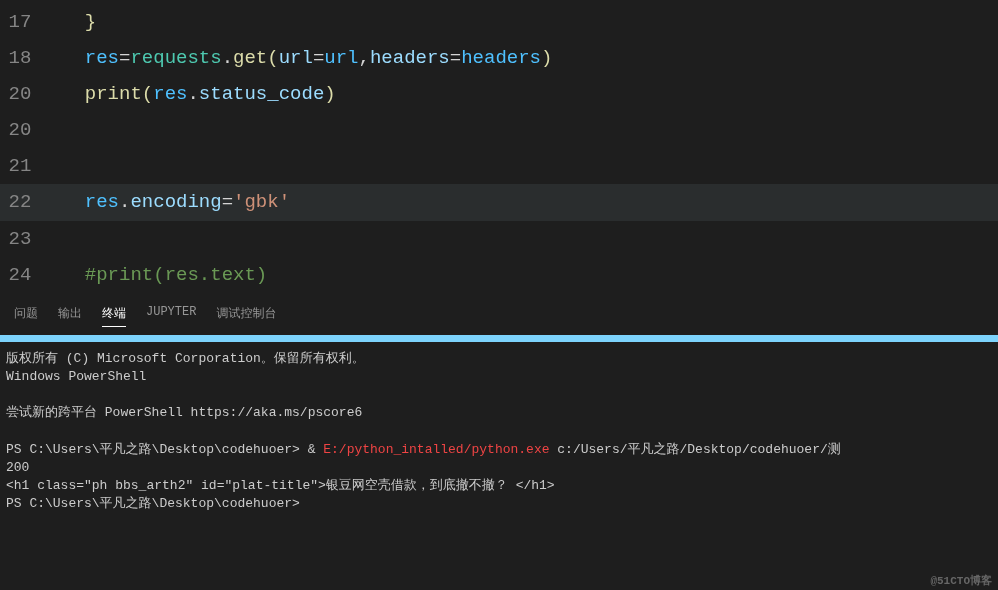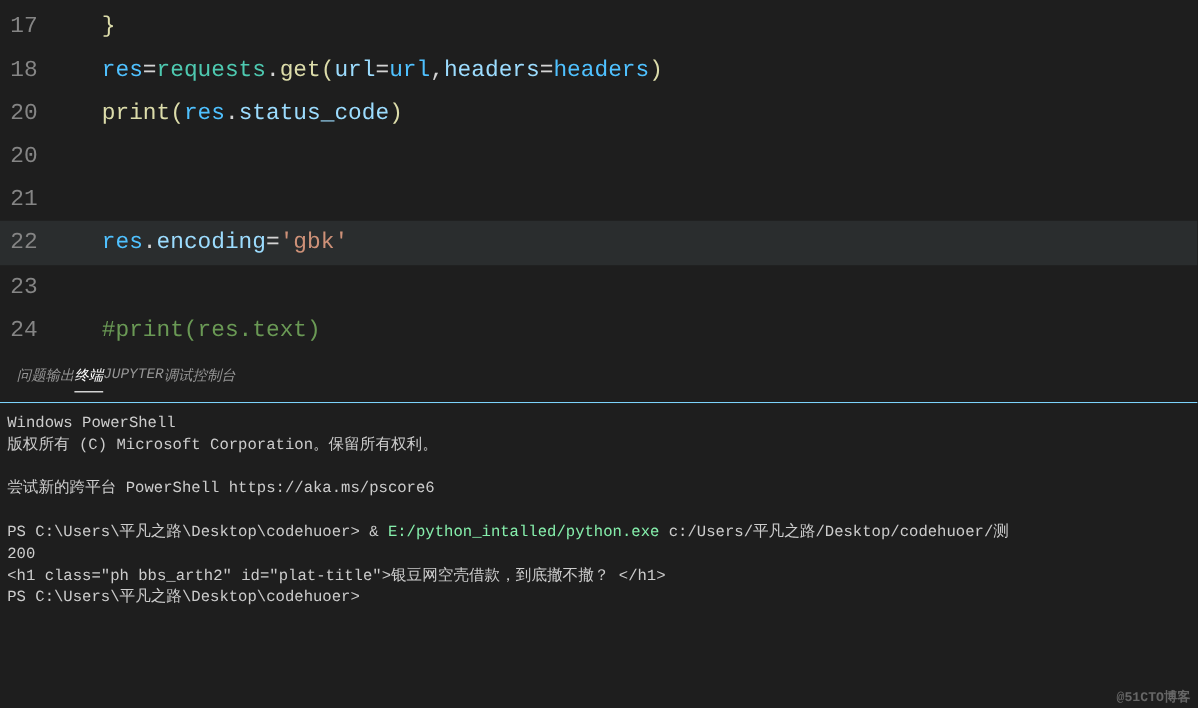--- a/index.html
+++ b/index.html
@@ -39,46 +39,46 @@
     }
     .kw-yellow { color: #dcdcaa; }
     .kw-blue { color: #4fc1ff; }
     .kw-teal { color: #4ec9b0; }
     .kw-green { color: #6a9955; }
     .kw-orange { color: #ce9178; }
     .kw-default { color: #d4d4d4; }
     .kw-cyan { color: #9cdcfe; }
     .panel-tabs {
       display: flex;
+      gap: 20px;
       padding: 8px 14px;
       font-size: 12px;
       color: #969696;
-      border-bottom: 1px solid #7dd3fc;
-      font-style: italic;
+      border-bottom: 7px solid #7dd3fc;
     }
     .panel-tab {
       cursor: pointer;
       padding-bottom: 4px;
     }
     .panel-tab.active {
       color: #ffffff;
       border-bottom: 1px solid #ffffff;
     }
     .terminal-area {
       background: #1e1e1e;
       font-size: 13px;
       color: #cccccc;
       padding: 8px 6px;
       line-height: 1.4;
       font-family: Consolas, 'Courier New', monospace;
     }
     .term-line {
       white-space: pre-wrap;
     }
-    .term-yellow { color: #86efac; }
+    .term-yellow { color: #ef4444; }
     .watermark {
       position: absolute;
       bottom: 2px;
       right: 6px;
       font-size: 11px;
       color: #666;
       font-weight: bold;
     }
   </style>
 </head>
@@ -121,22 +121,22 @@
 
 <div class="panel-tabs">
   <span class="panel-tab">问题</span>
   <span class="panel-tab">输出</span>
   <span class="panel-tab active">终端</span>
   <span class="panel-tab">JUPYTER</span>
   <span class="panel-tab">调试控制台</span>
 </div>
 
 <div class="terminal-area">
+  <div class="term-line">版权所有 (C) Microsoft Corporation。保留所有权利。</div>
   <div class="term-line">Windows PowerShell</div>
-  <div class="term-line">版权所有 (C) Microsoft Corporation。保留所有权利。</div>
   <div class="term-line">&nbsp;</div>
   <div class="term-line">尝试新的跨平台 PowerShell https://aka.ms/pscore6</div>
   <div class="term-line">&nbsp;</div>
   <div class="term-line"><span>PS C:\Users\平凡之路\Desktop\codehuoer&gt; </span><span>&amp; </span><span class="term-yellow">E:/python_intalled/python.exe</span><span> c:/Users/平凡之路/Desktop/codehuoer/测</span></div>
   <div class="term-line">200</div>
   <div class="term-line">&lt;h1 class="ph bbs_arth2" id="plat-title"&gt;银豆网空壳借款，到底撤不撤？ &lt;/h1&gt;</div>
   <div class="term-line">PS C:\Users\平凡之路\Desktop\codehuoer&gt;</div>
 </div>
 
 <div class="watermark">@51CTO博客</div>

